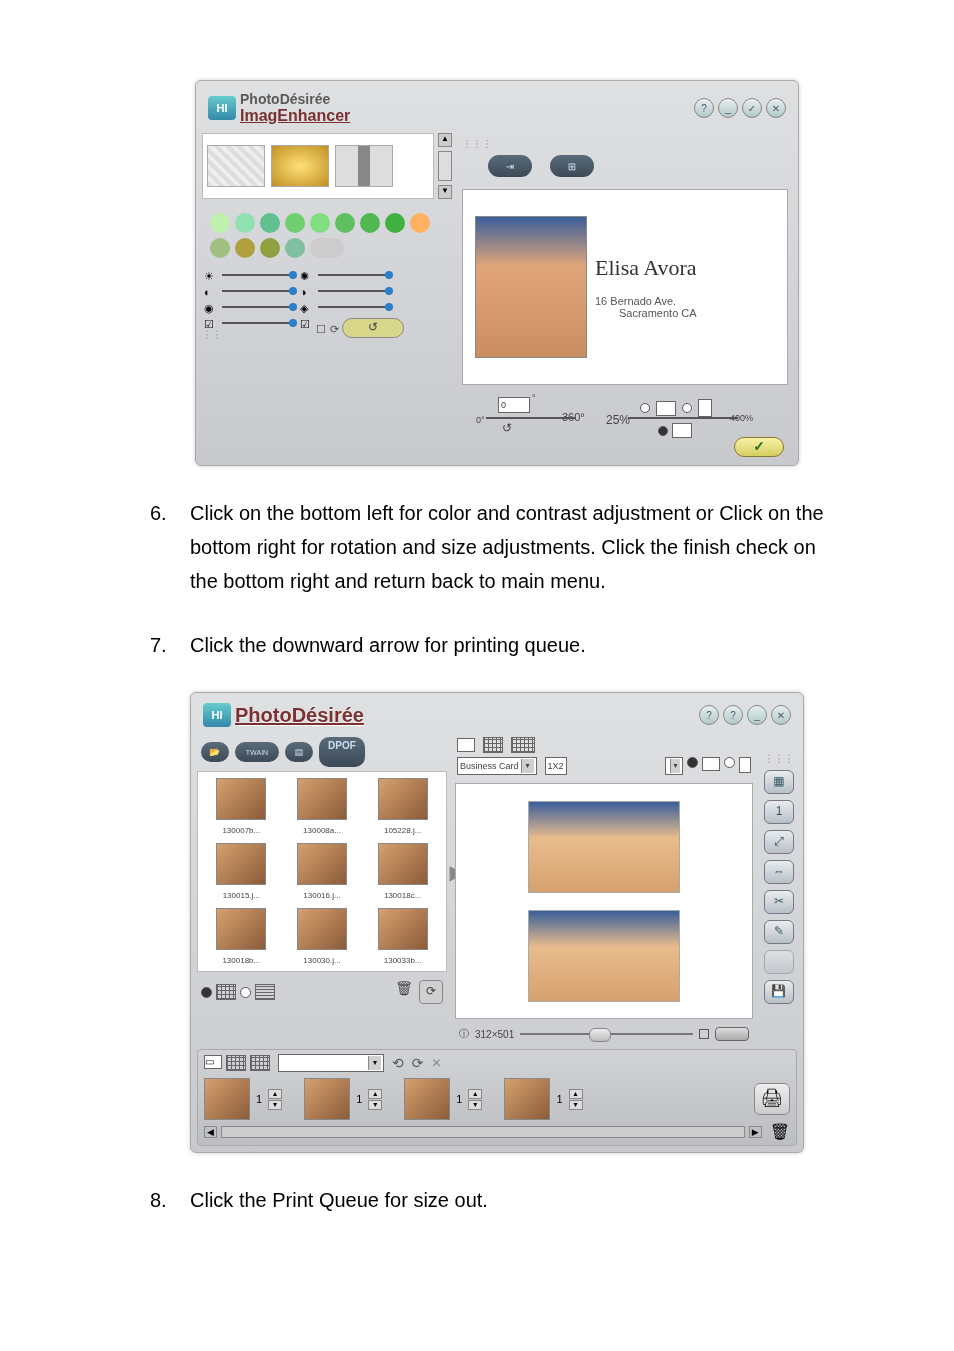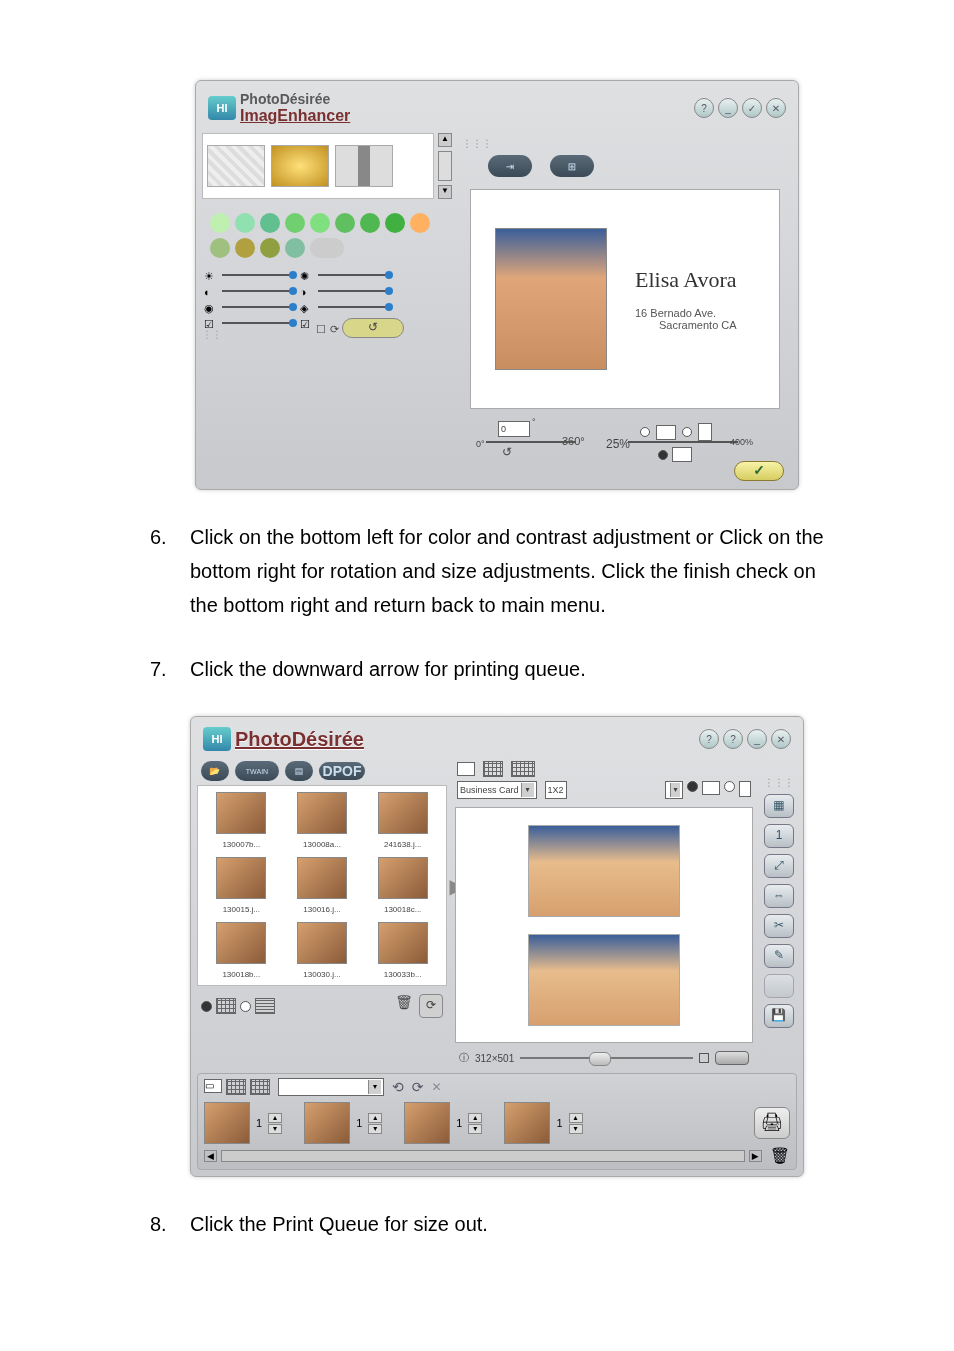--- a/index.html
+++ b/index.html
@@ -102,23 +102,23 @@
     display:flex; gap:18px; padding:4px 0 6px 30px;
   }
   .tab-pill {
     width:44px;height:22px;border-radius:12px;
     background:linear-gradient(#5a6a78,#3b4a56);
     display:flex;align-items:center;justify-content:center;
     font-size:10px;color:#cfe4f5;
   }
   .preview-card {
     background:#fff; border:1px solid #aaa;
-    height:170px; margin:6px 12px;
-    display:flex; align-items:center; gap:28px;
-    padding:24px;
+    height:170px; margin:6px 4px;
+    display:flex; align-items:center; gap:8px;
+    padding:12px;
   }
   .portrait {
     width:110px;height:140px;
     background:linear-gradient(180deg,#3a5f9a 0%,#e0a67a 35%,#c98e60 100%);
     border:1px solid #888;
   }
   .card-text .name { font-family: Georgia, serif; font-size:22px; color:#333; }
   .card-text .addr { font-size:11px; color:#555; margin-top:14px; }
   .ie-bottom-right {
     margin-top:10px;
@@ -179,23 +179,23 @@
   .toolbar2 {
     display:flex; gap:6px; align-items:center; padding:4px;
   }
   .btn-round {
     width:28px;height:20px;border-radius:10px;
     background:linear-gradient(#5a6a78,#3b4a56);
     color:#cde;display:flex;align-items:center;justify-content:center;
     font-size:9px;
   }
   .btn-dpof {
-    width:46px;height:18px;border-radius:10px;
+    width:46px;height:30px;border-radius:10px;
     background:linear-gradient(#5a6a78,#3b4a56);
-    color:#cde;font-size:14px;font-weight:bold;text-align:center;line-height:18px;
+    color:#cde;font-size:10px;font-weight:bold;text-align:center;line-height:18px;
   }
   .thumb-grid {
     background:#fff;border:1px solid #bbb;
     padding:6px; position:relative;
     display:grid;grid-template-columns:repeat(3,1fr);
     gap:8px 6px;
   }
   .thumb {
     display:flex;flex-direction:column;align-items:center;
     font-size:8px;color:#444;
@@ -443,21 +443,21 @@
               <div class="thumb">
                 <div class="thumb-img"></div>
                 <div>130007b...</div>
               </div>
               <div class="thumb">
                 <div class="thumb-img"></div>
                 <div>130008a...</div>
               </div>
               <div class="thumb">
                 <div class="thumb-img"></div>
-                <div>241638.j...</div>
+                <div>105228.j...</div>
               </div>
               <div class="thumb">
                 <div class="thumb-img"></div>
                 <div>130015.j...</div>
               </div>
               <div class="thumb">
                 <div class="thumb-img"></div>
                 <div>130016.j...</div>
               </div>
               <div class="thumb">

